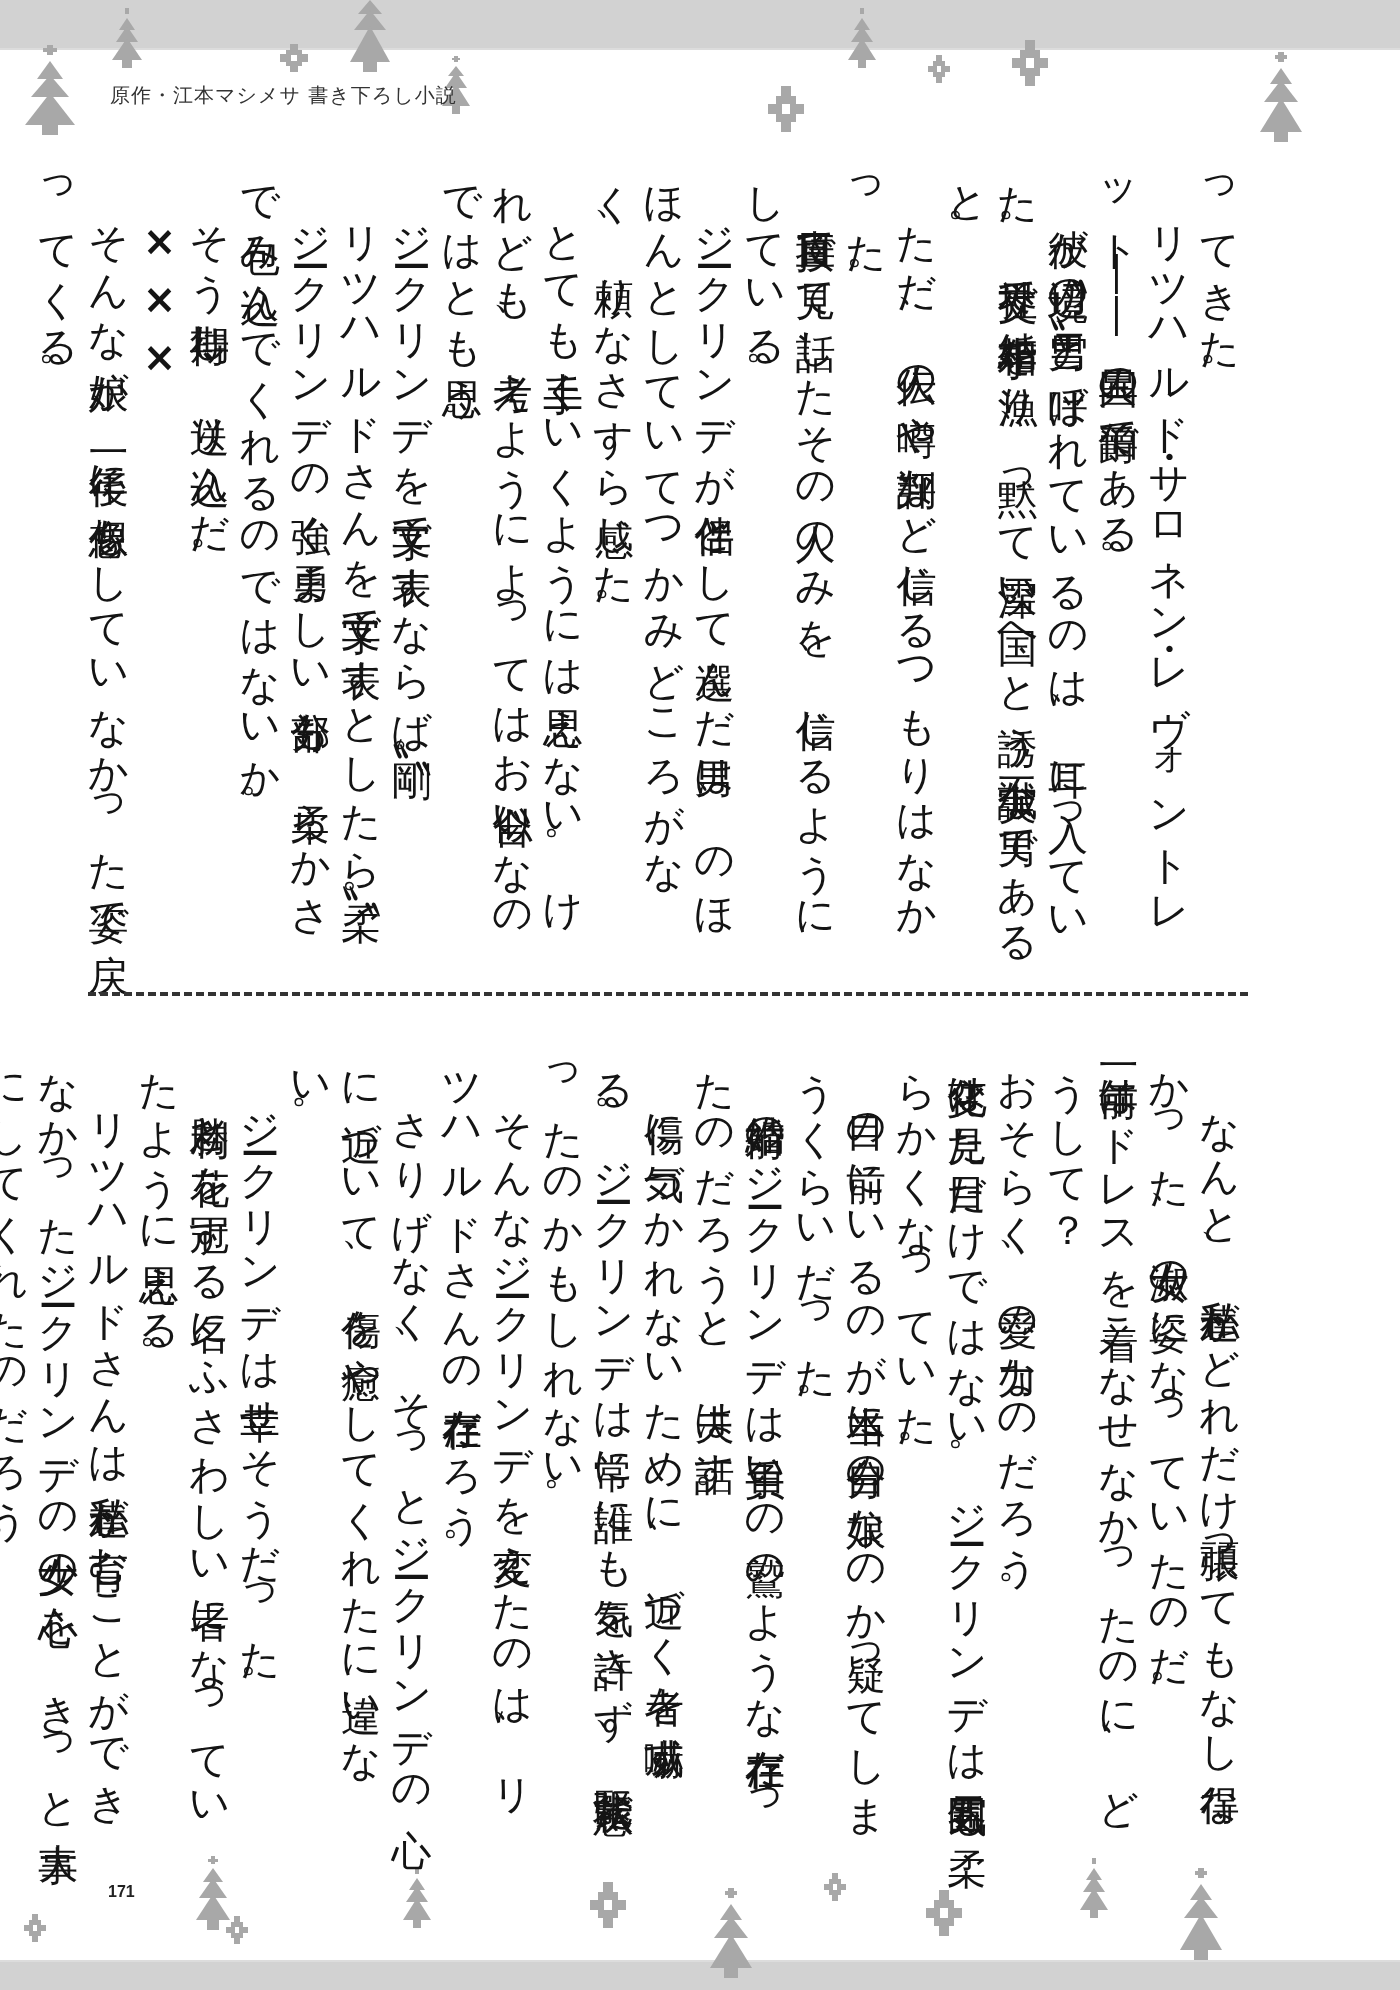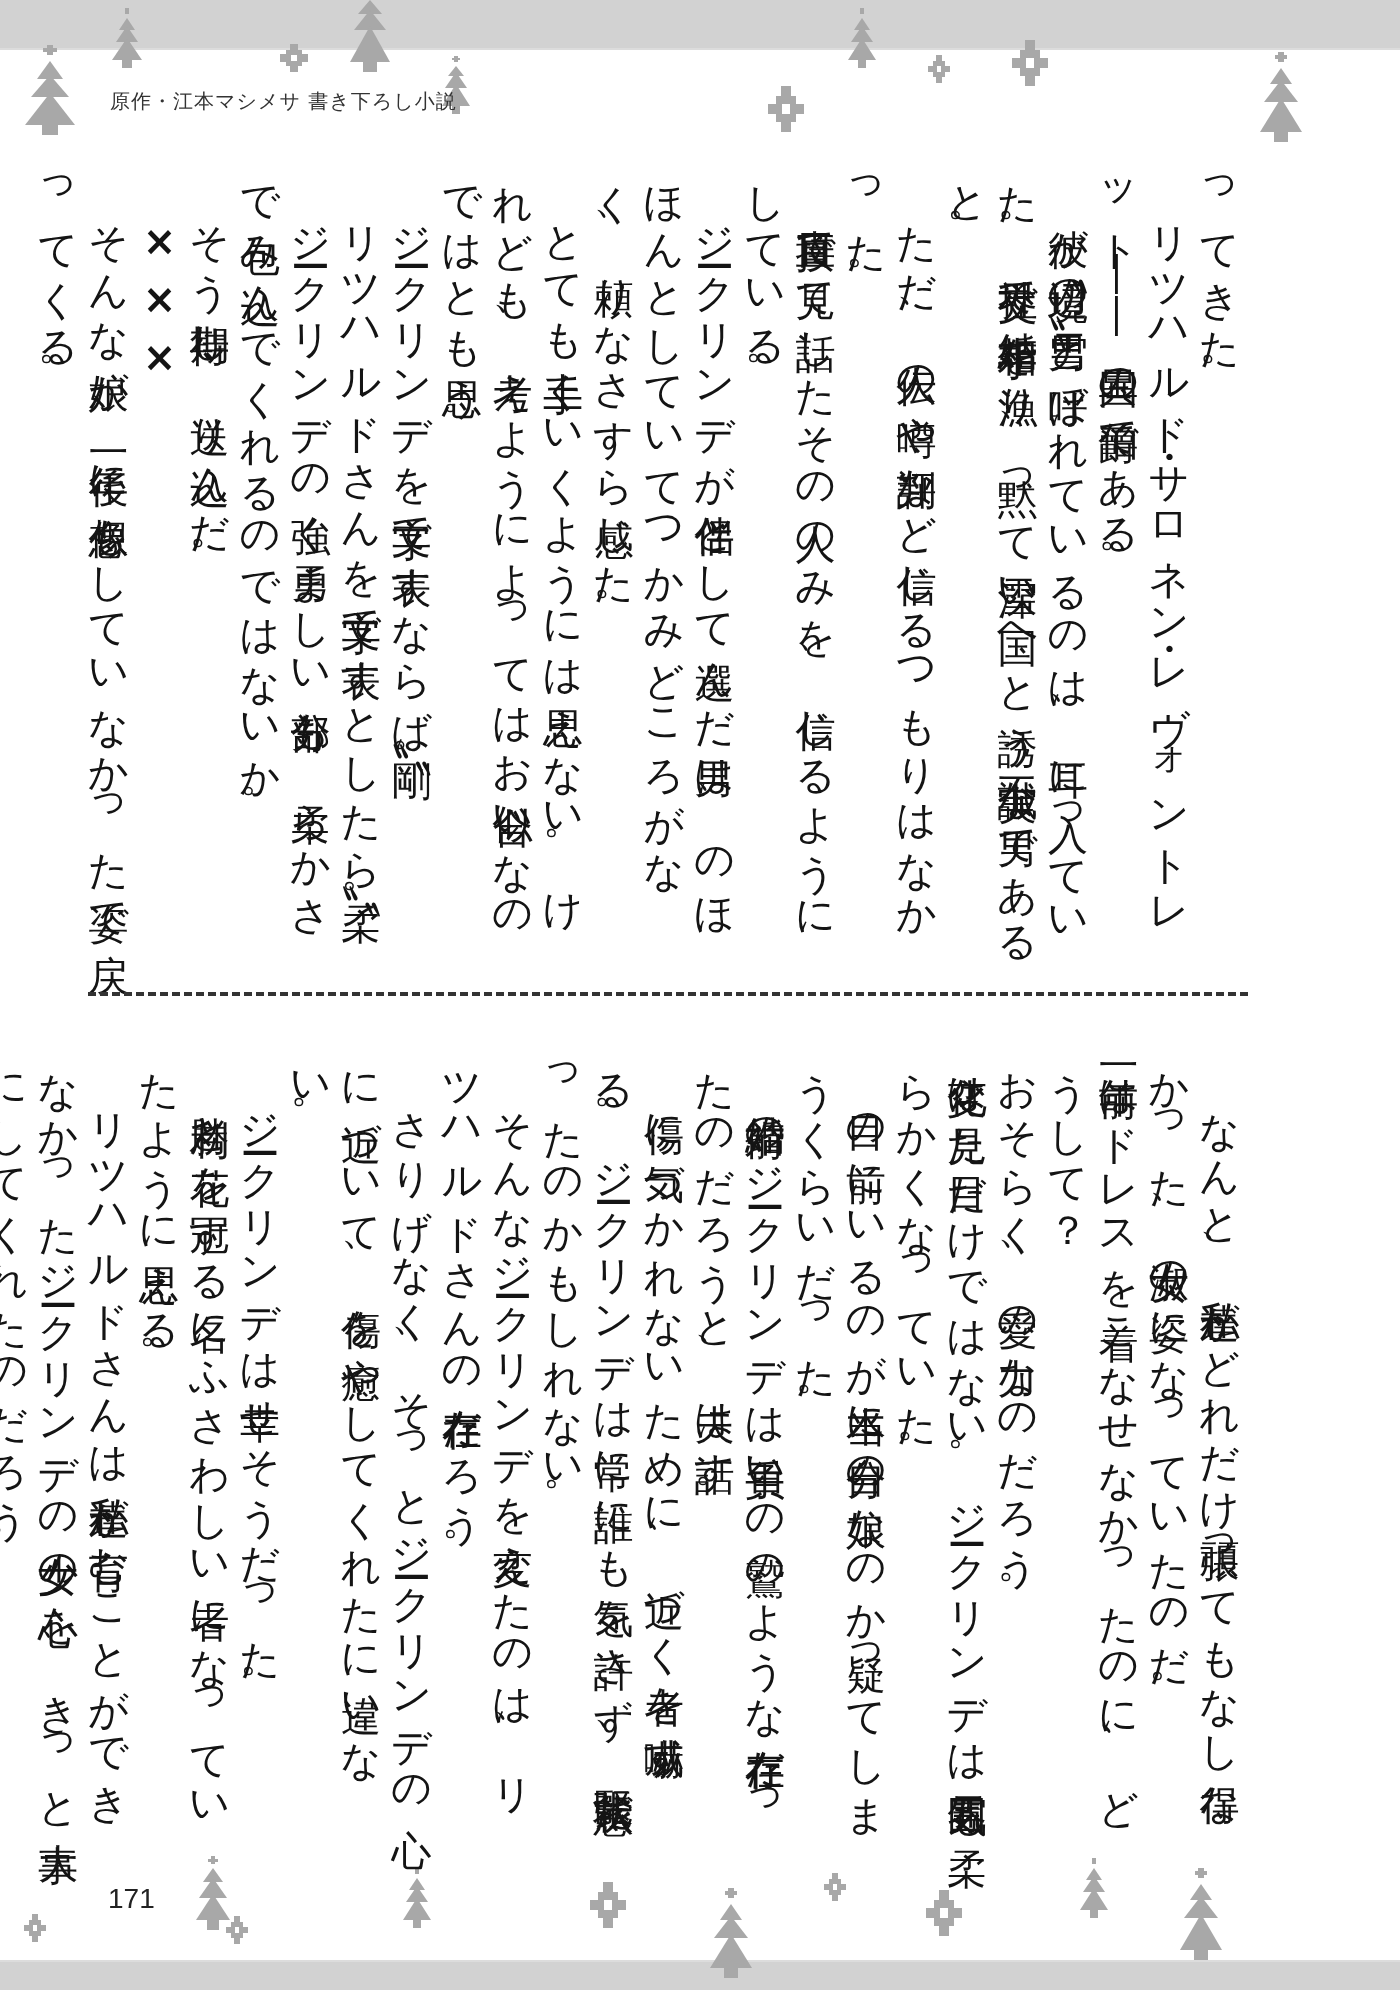--- a/index.html
+++ b/index.html
@@ -9,21 +9,21 @@
     font-family: "DejaVu Sans", "Liberation Sans", sans-serif;
   }
   .band {
     position: absolute; left: 0; width: 1400px; background: #d2d2d2;
   }
   .band.top { top: 0; height: 48px; border-bottom: 2px solid #dcdcdc; }
   .band.bottom { top: 1960px; height: 30px; border-top: 2px solid #dcdcdc; }
   .deco { position: absolute; }
   .deco svg { display: block; }
   .header {
-    position: absolute; left: 110px; top: 88px;
+    position: absolute; left: 110px; top: 82px;
     font-size: 20px; color: #333; letter-spacing: 1px; white-space: nowrap;
   }
   .half {
     position: absolute; left: 85px; width: 1160px;
   }
   .half.top { top: 158px; height: 800px; }
   .half.bottom { top: 1045px; height: 800px; }
   .vtext {
     position: absolute; top: 0; right: 0;
     height: 100%;
@@ -33,21 +33,21 @@
   }
   .vtext p { margin: 0; text-indent: 0; }
   .vtext p.indent { text-indent: 1em; }
   .vtext p.mark { text-indent: 1.5em; letter-spacing: 12px; font-weight: bold; }
   .divider {
     position: absolute; left: 88px; top: 992px; width: 1160px; height: 0;
     border-top: 4px dashed #333;
   }
   .pagenum {
     position: absolute; left: 108px; top: 1883px;
-    font-size: 28px; font-weight: normal; color: #222;
+    font-size: 16px; font-weight: bold; color: #222;
     font-family: "Liberation Sans", sans-serif;
   }
 </style>
 </head>
 <body>
 
 <div class="band top"></div>
 <div class="band bottom"></div>
 
 <div class="deco" style="left:25px;top:45px">

